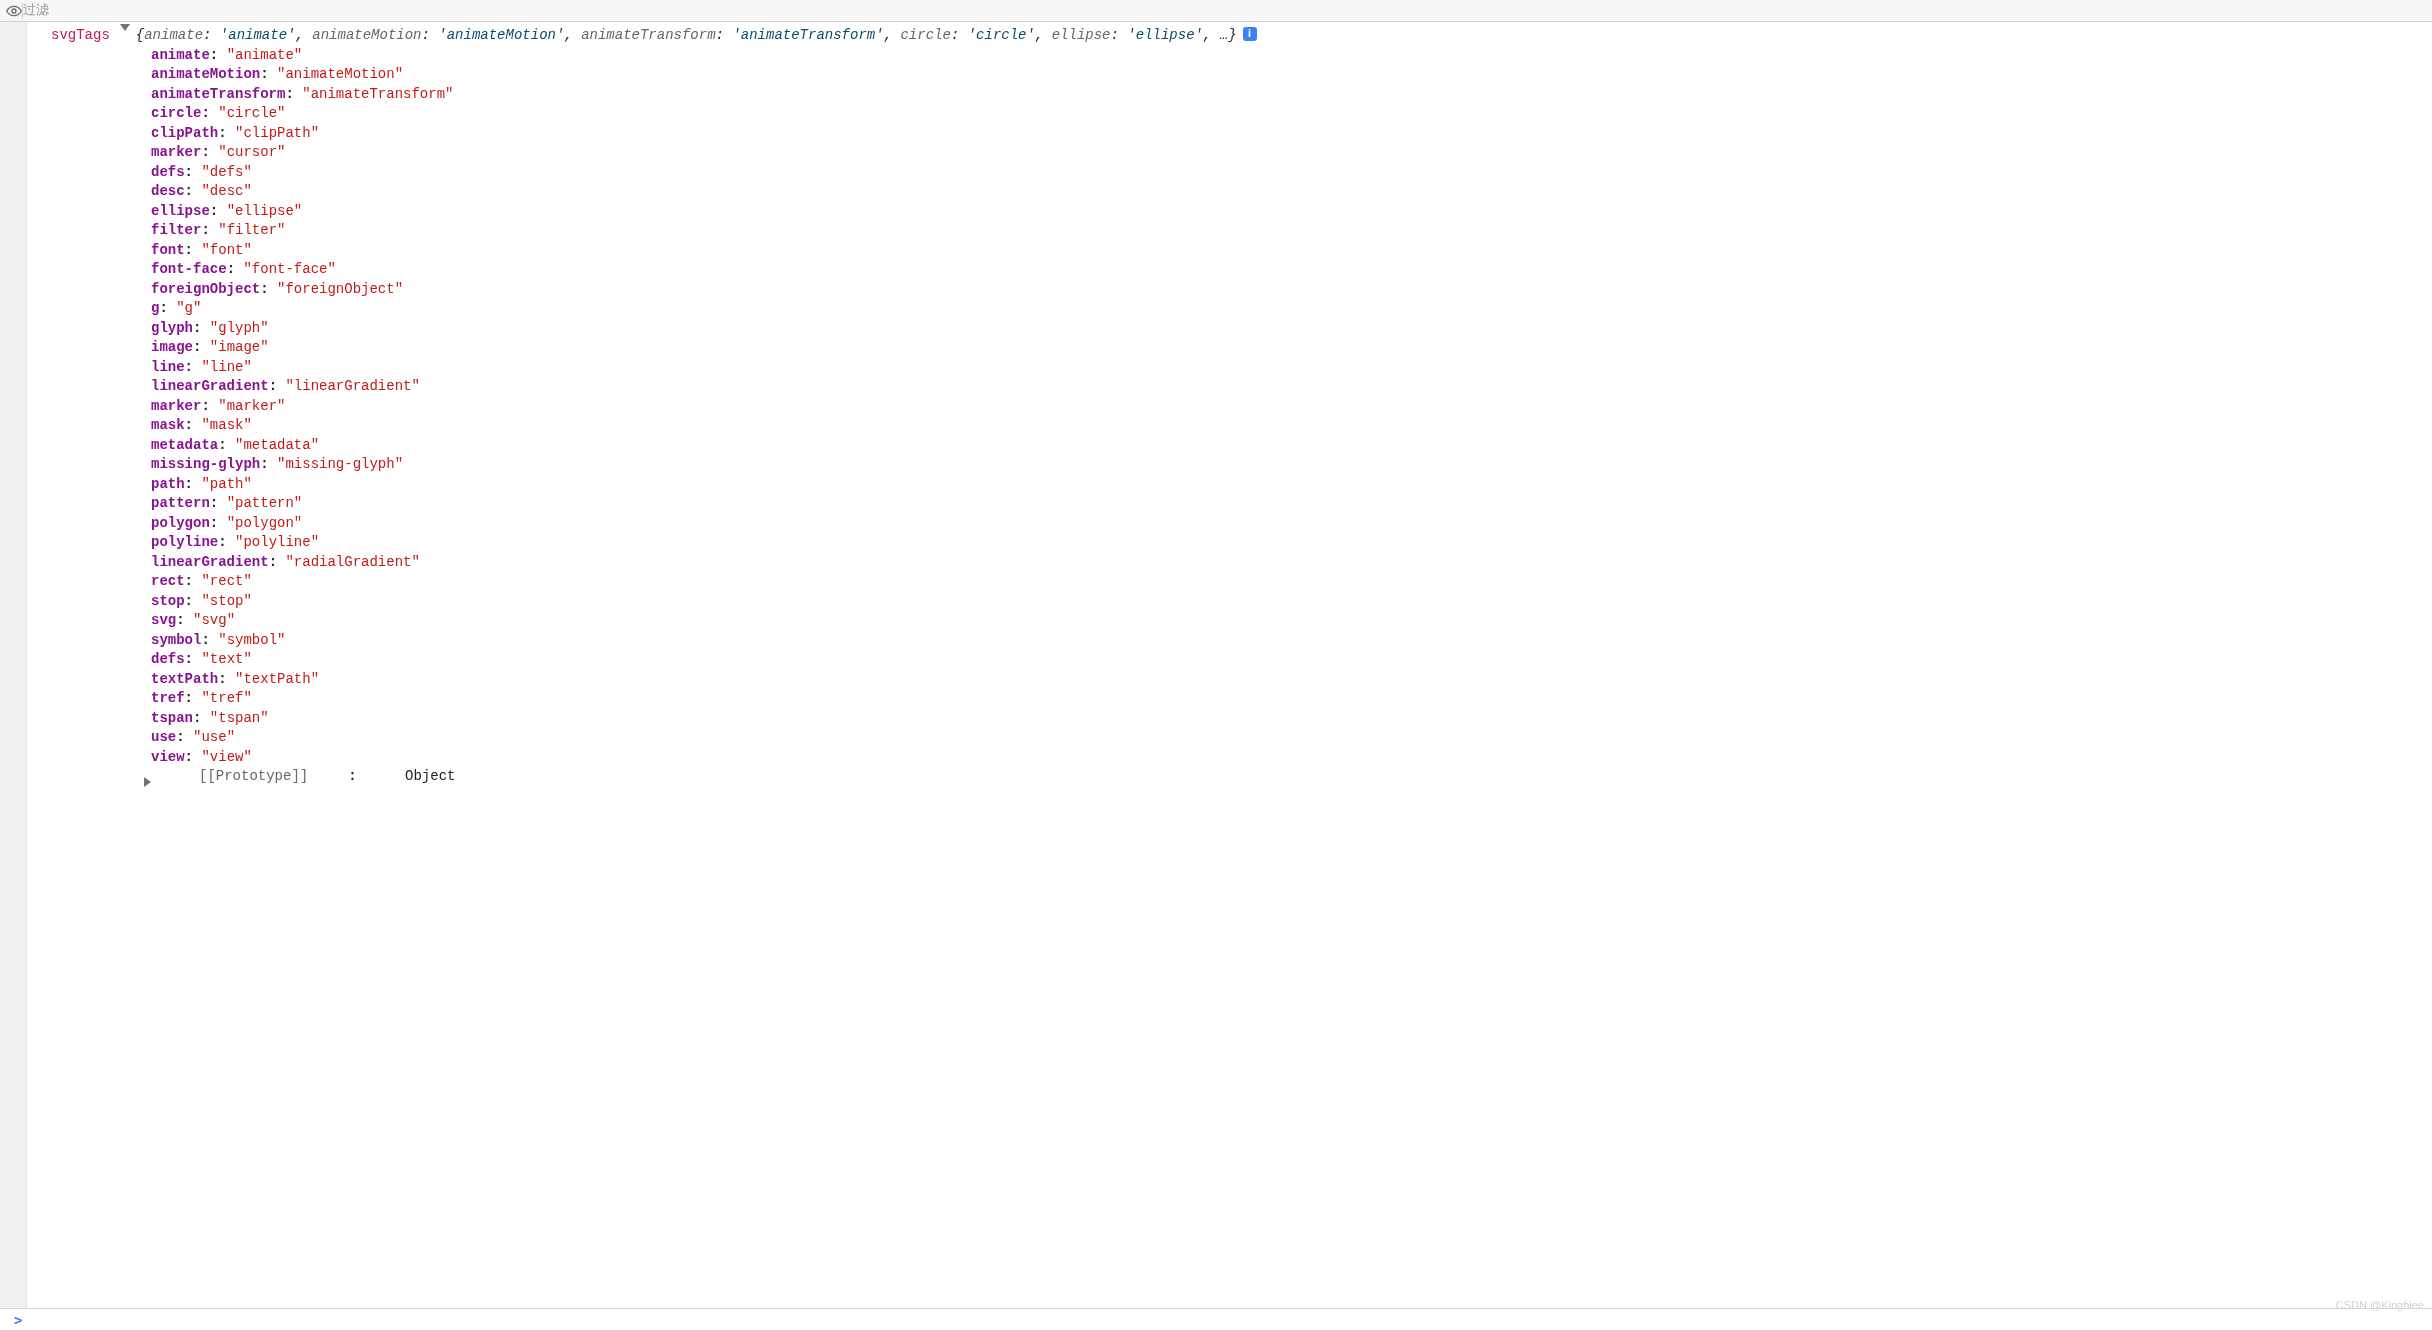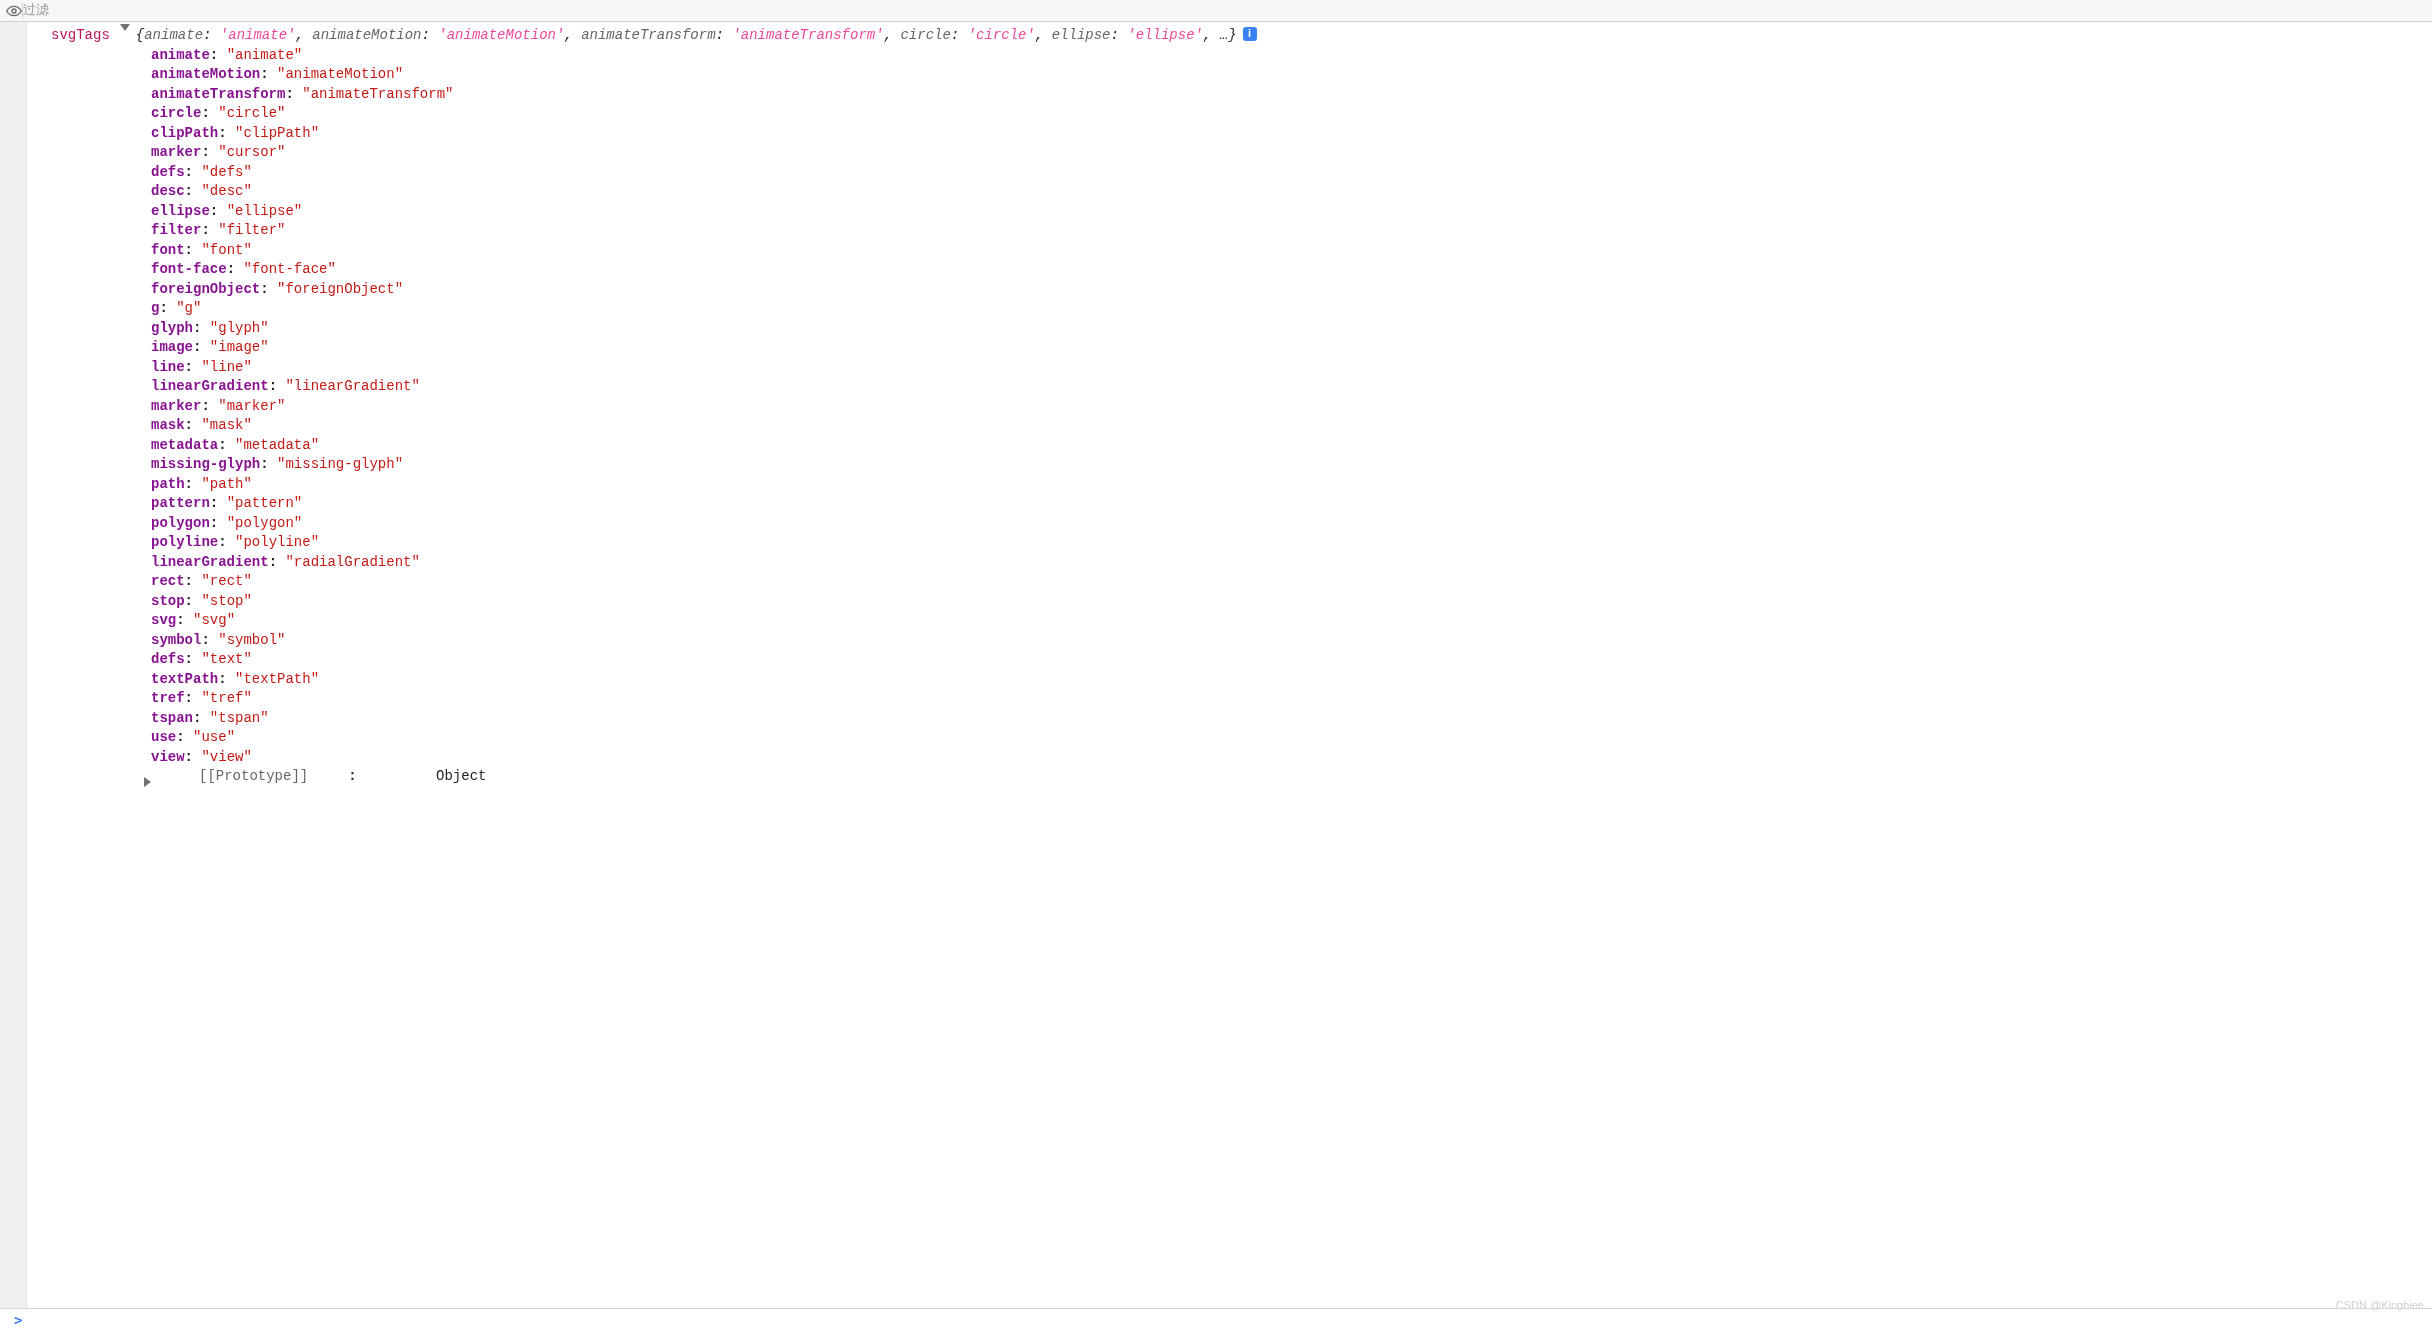--- a/index.html
+++ b/index.html
@@ -14,30 +14,30 @@
   .gutter { width:27px; background:#f0f0f0; border-right:1px solid #e3e3e3; flex-shrink:0; }
   .content { flex:1; padding:4px 0 2px 24px; line-height:19.5px; white-space:nowrap; overflow:auto; }
   .first-line { display:flex; align-items:flex-start; }
   .var-name { color:#be185d;text-align:center; }
   .tri { display:inline-block; width:0; height:0; margin:0 6px 0 10px; position:relative; top:-2px; }
   .tri-down { border-left:5px solid transparent; border-right:5px solid transparent; border-top:7px solid #727272; }
   .tri-right { border-top:5px solid transparent; border-bottom:5px solid transparent; border-left:7px solid #727272; margin-right:8px; position:relative; top:5px; }
   .brace { color:#222; }
   .summary { font-style:italic; color:#222; }
   .summary .skey { color:#666; font-style:italic; }
-  .summary .sval { color:#ec4899; }
+  .summary .sval { color:#0c4a6e; }
   .info-badge { display:inline-flex; width:14px; height:14px; background:#3b82f6; color:#fff; border-radius:3px; font-family:"Helvetica Neue",Arial,sans-serif; font-size:11px; font-weight:bold; align-items:center; justify-content:center; margin-left:6px; position:relative; top:1px; font-style:normal; }
   .props { margin-left:100px; }
   .prop-row { display:block; }
   .pkey { color:#881391; font-weight:bold; }
   .pcolon { color:#222; font-weight:bold; }
   .pval { color:#c41a16; }
   .proto-row { display:flex; align-items:center; margin-left:83px;gap:40px; }
   .proto-key { color:#666; }
-  .proto-val { color:#222;margin-left:31px; }
+  .proto-val { color:#222; }
   .prompt-bar { height:22px; border-top:1px solid #d6d6d6; display:flex; align-items:center; padding-left:14px; background:#fff; }
   .prompt-chevron { color:#367cf1; font-weight:bold; font-family:Menlo,monospace; }
   .watermark { position:fixed; right:8px; bottom:19px; font-family:"Helvetica Neue",Arial,sans-serif; font-size:11px; color:#d0d0d0; pointer-events:none; }
 </style>
 </head>
 <body>
 
 <div class="toolbar">
   <span class="eye-icon">
     <svg viewBox="0 0 24 24" width="16" height="16" fill="none" stroke="currentColor" stroke-width="2">

